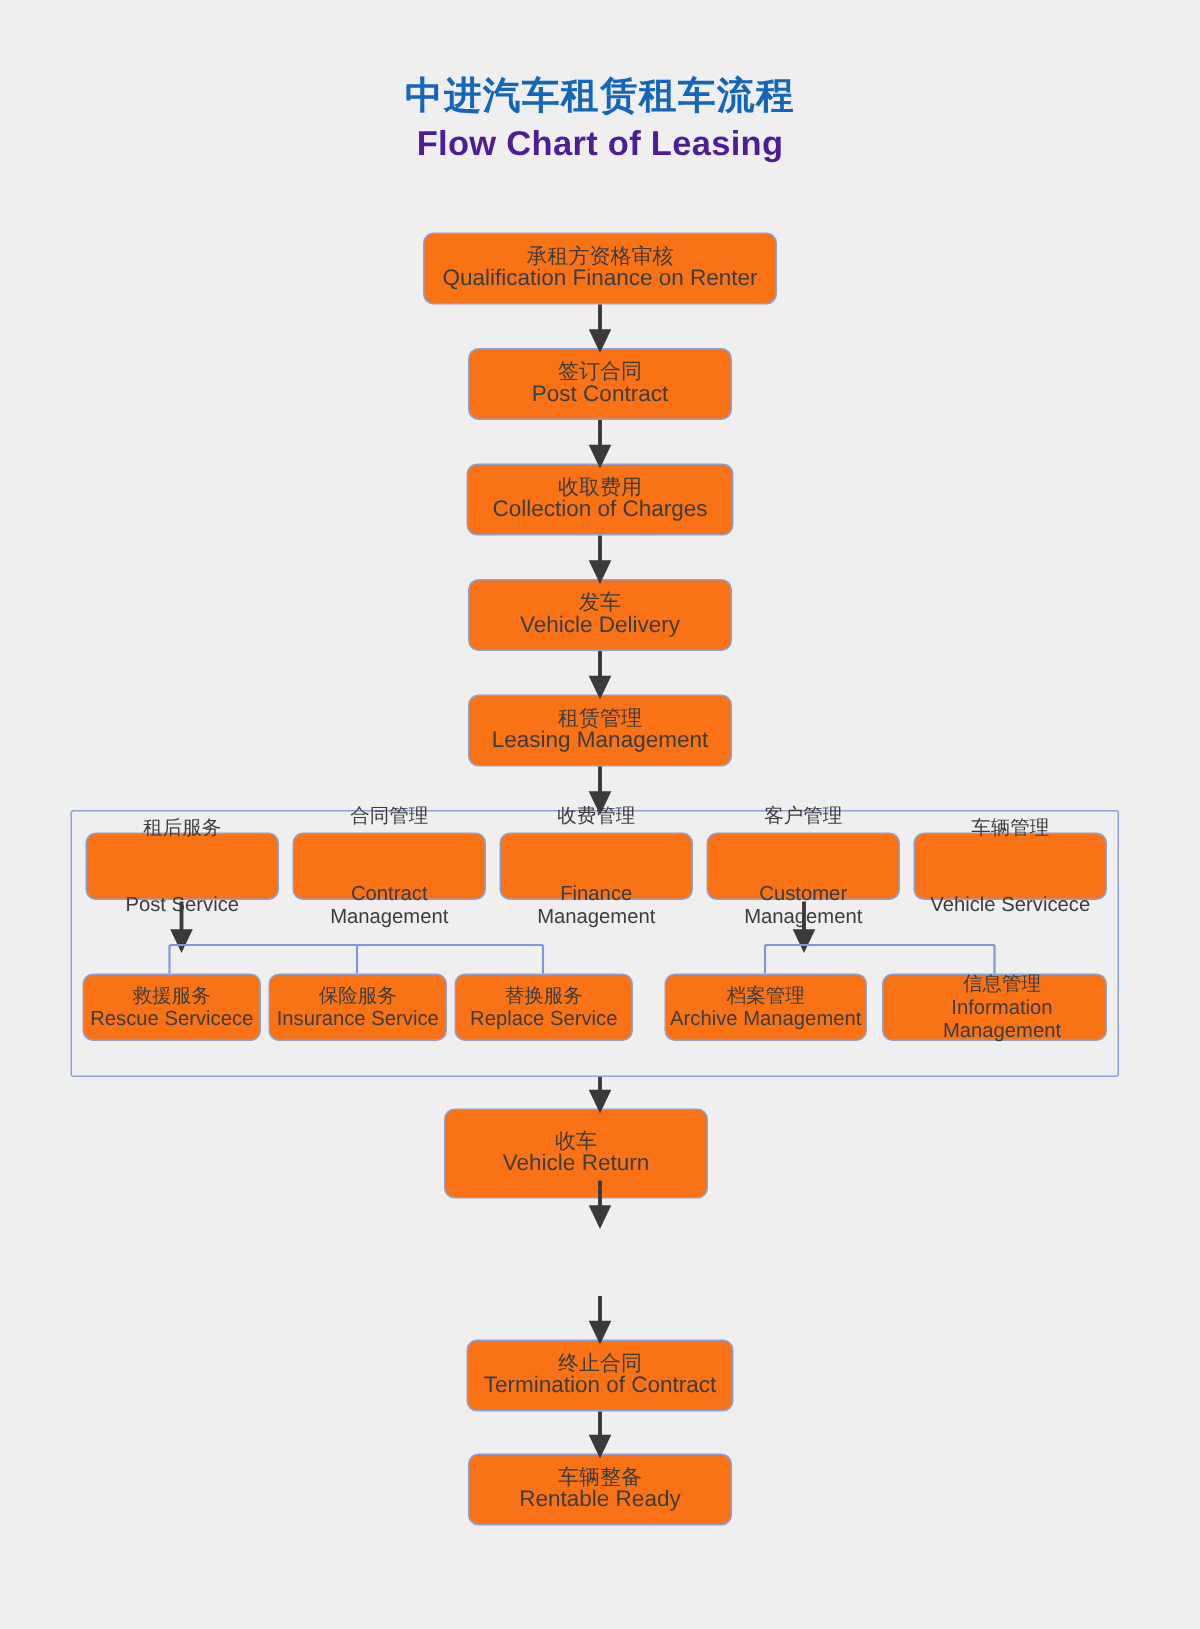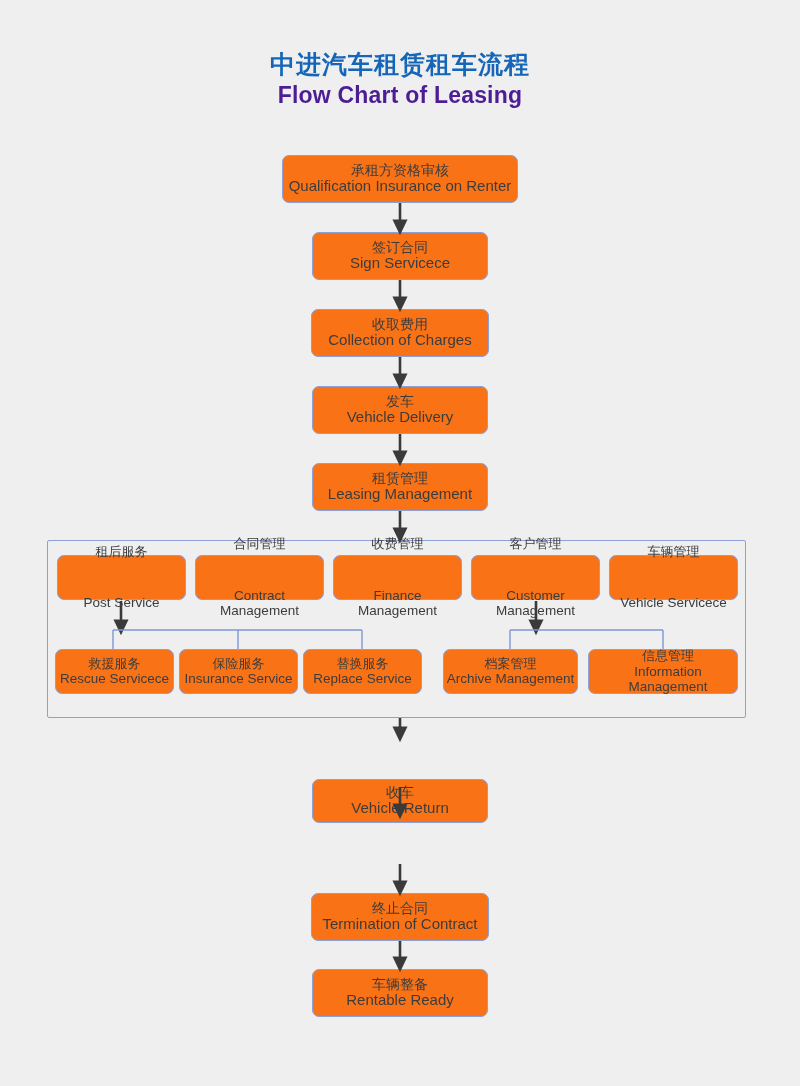--- a/index.html
+++ b/index.html
@@ -102,26 +102,26 @@
 
 <div id="canvas">
 
   <div class="title-block">
     <span class="title-cn">中进汽车租赁租车流程</span>
     <span class="title-en">Flow Chart of Leasing</span>
   </div>
 
   <div class="node main-node" style="left:282px; top:155px; width:236px; height:48px;">
     <span class="cn">承租方资格审核</span>
-    <span class="en">Qualification Insurance on Renter</span>
+    <span class="en">Qualification Finance on Renter</span>
   </div>
 
   <div class="node main-node" style="left:312px; top:232px; width:176px; height:48px;">
     <span class="cn">签订合同</span>
-    <span class="en">Sign Servicece</span>
+    <span class="en">Post Contract</span>
   </div>
 
   <div class="node main-node" style="left:311px; top:309px; width:178px; height:48px;">
     <span class="cn">收取费用</span>
     <span class="en">Collection of Charges</span>
   </div>
 
   <div class="node main-node" style="left:312px; top:386px; width:176px; height:48px;">
     <span class="cn">发车</span>
     <span class="en">Vehicle Delivery</span>
@@ -177,21 +177,21 @@
   <div class="node sub-node" style="left:443px; top:649px; width:135px; height:45px;">
     <span class="cn">档案管理</span>
     <span class="en">Archive Management</span>
   </div>
 
   <div class="node sub-node" style="left:588px; top:649px; width:150px; height:45px;padding-left:10px;">
     <span class="cn">信息管理</span>
     <span class="en">Information Management</span>
   </div>
 
-  <div class="node main-node" style="left:312px; top:739px; width:176px; height:44px;margin-top:40px;">
+  <div class="node main-node" style="left:296px; top:739px; width:176px; height:60px;">
     <span class="cn">收车</span>
     <span class="en">Vehicle Return</span>
   </div>
 
 
   <div class="node main-node" style="left:311px; top:893px; width:178px; height:48px;">
     <span class="cn">终止合同</span>
     <span class="en">Termination of Contract</span>
   </div>
 

